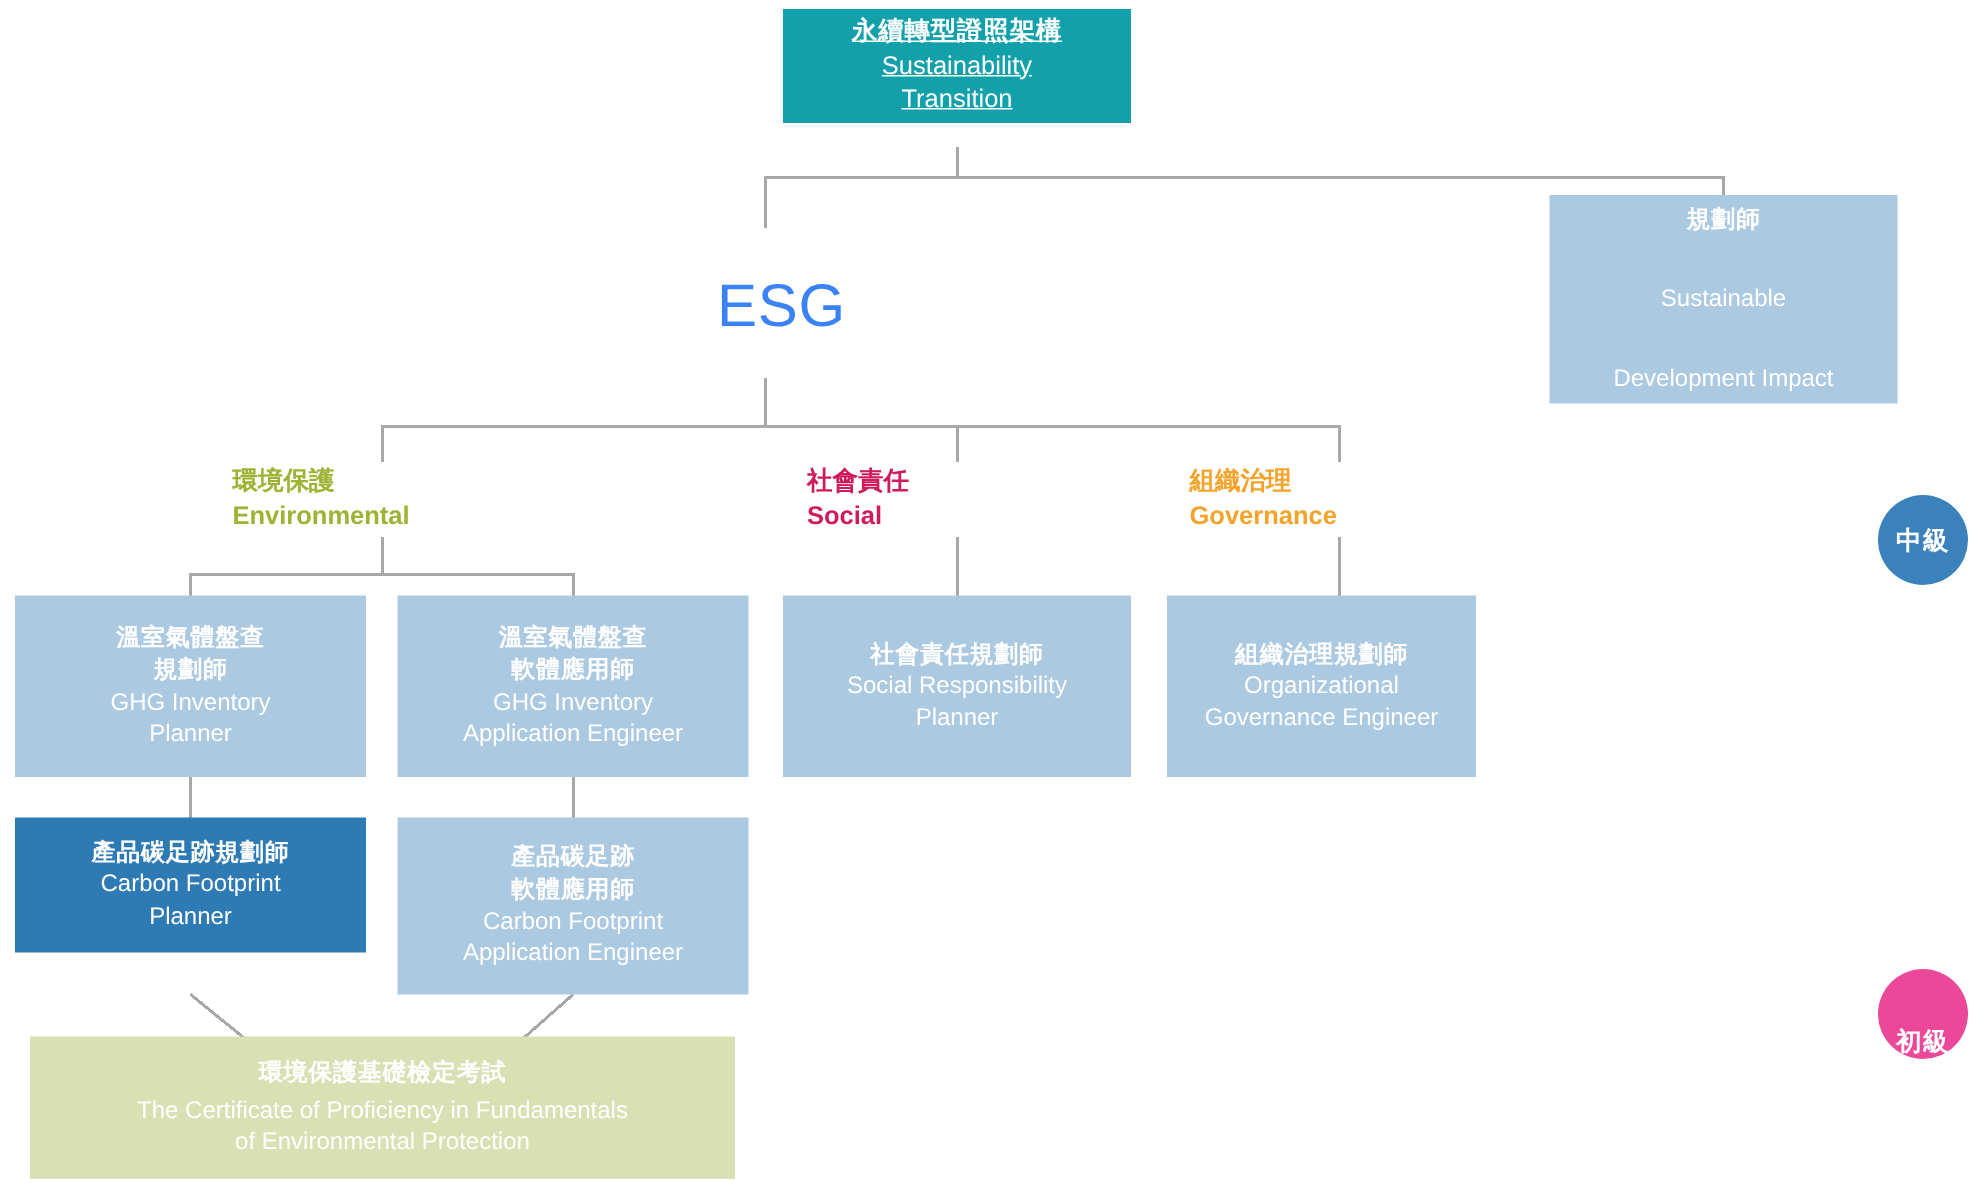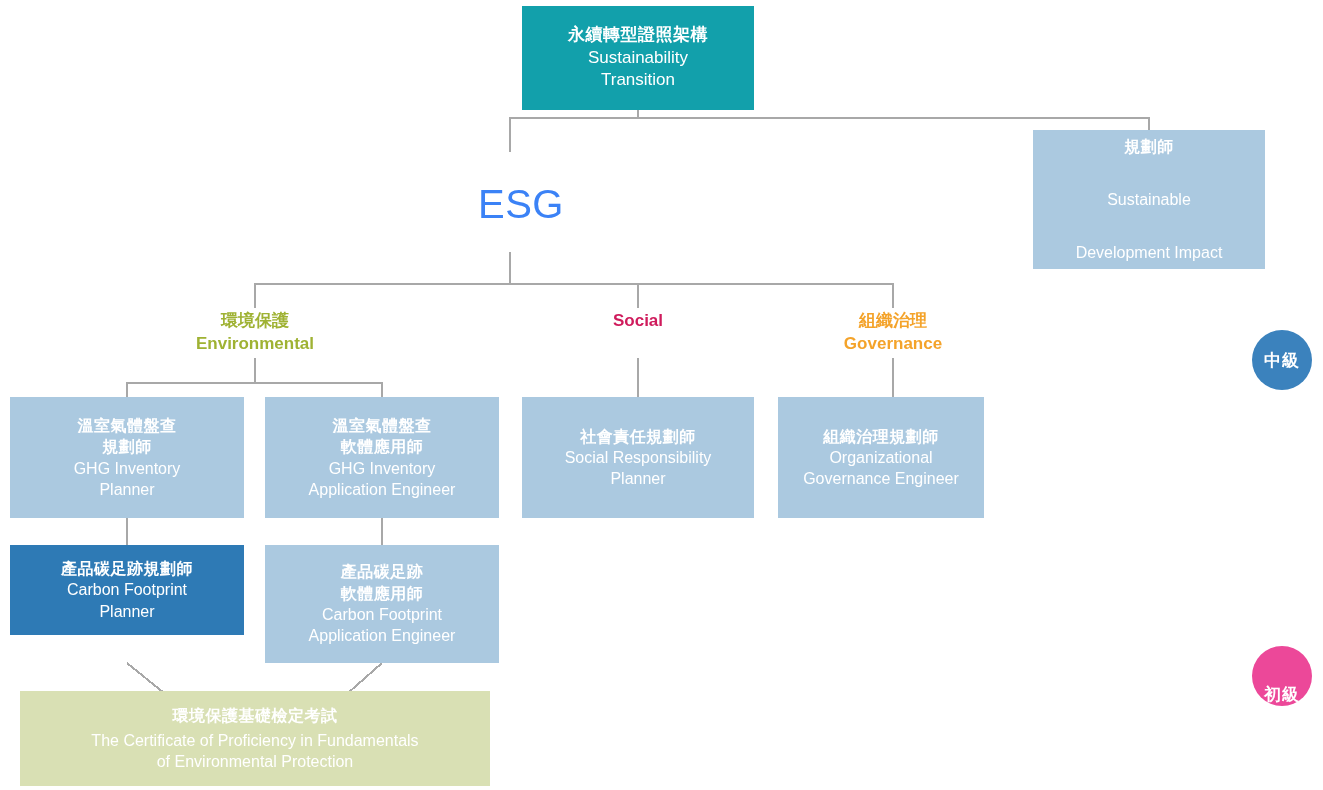--- a/index.html
+++ b/index.html
@@ -66,21 +66,21 @@
   .esg-label {
     position: absolute;
     color: #3b82f6;
     font-size: 40px;
     font-weight: normal;
     letter-spacing: 0.5px;
   }
 
   .pillar {
     position: absolute;
-    text-align: center;
+    text-align: left;
     line-height: 1.35;
   }
   .pillar .zh { font-size: 17px; font-weight: bold; display: block; }
   .pillar .en { font-size: 17px; font-weight: bold; display: block; }
   .pillar-env  { color: #9fb233; }
   .pillar-soc  { color: #cf1b5c; }
   .pillar-gov  { color: #f4a32a; }
 
   .badge {
     position: absolute;
@@ -130,41 +130,42 @@
       <line x1="893" y1="358" x2="893" y2="397"></line>
 
       <line x1="127" y1="518" x2="127" y2="545"></line>
       <line x1="382" y1="518" x2="382" y2="545"></line>
 
       <line x1="127" y1="663" x2="164" y2="693"></line>
       <line x1="382" y1="663" x2="348" y2="693"></line>
     </g>
   </svg>
 
-  <div class="node root-node" style="left:522px; top:6px; width:232px; height:104px;">
+  <div class="node root-node" style="left:522px; top:6px; width:232px; height:76px;text-decoration:underline;">
     <span class="zh">永續轉型證照架構</span>
     <span class="en">Sustainability</span>
     <span class="en">Transition</span>
   </div>
 
   <div class="esg-label" style="left:478px; top:182px;">ESG</div>
 
   <div class="node lightblue sdip" style="left:1033px; top:130px; width:232px; height:139px;gap:32px;">
     <span class="zh">永續發展影響力</span>
     <span class="zh">規劃師</span>
     <span class="en">Sustainable</span>
     <span class="en">Development Impact</span>
     <span class="en">Planner</span>
   </div>
 
   <div class="pillar pillar-env" style="left:155px; top:310px; width:200px;">
     <span class="zh">環境保護</span>
     <span class="en">Environmental</span>
   </div>
   <div class="pillar pillar-soc" style="left:538px; top:310px; width:200px;">
+    <span class="zh">社會責任</span>
     <span class="en">Social</span>
   </div>
   <div class="pillar pillar-gov" style="left:793px; top:310px; width:200px;">
     <span class="zh">組織治理</span>
     <span class="en">Governance</span>
   </div>
 
   <div class="node lightblue cert" style="left:10px; top:397px; width:234px; height:121px;">
     <span class="zh">溫室氣體盤查</span>
     <span class="zh">規劃師</span>

